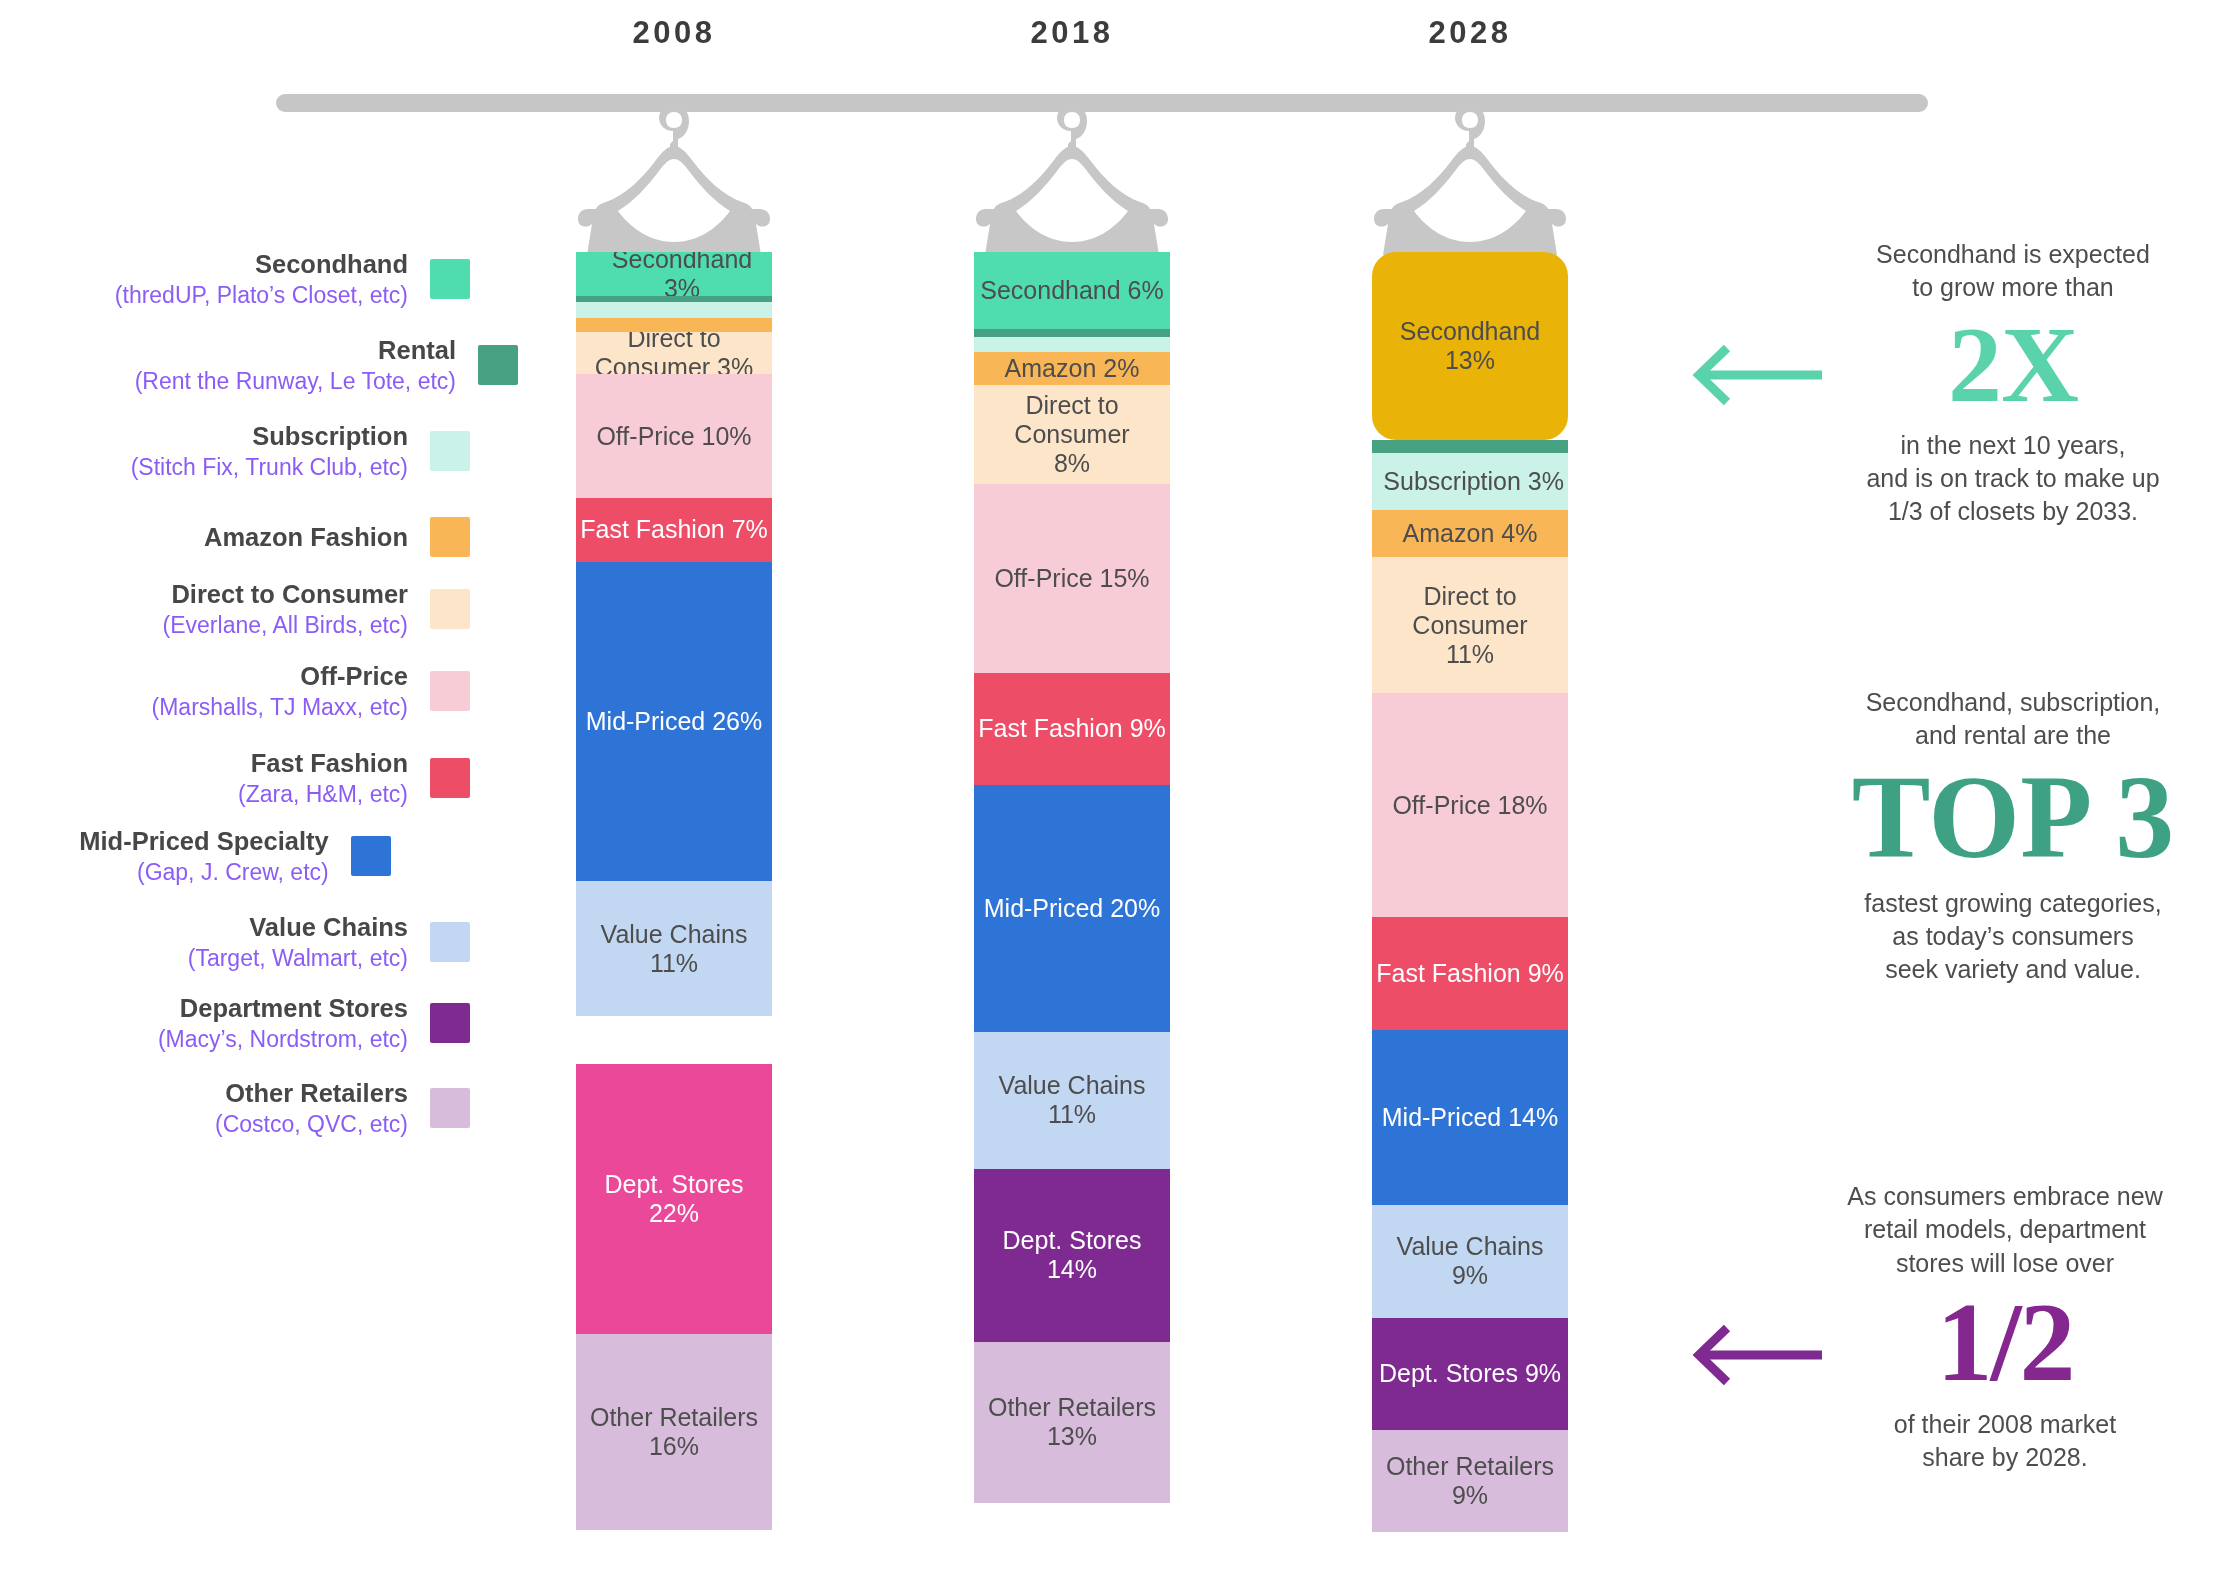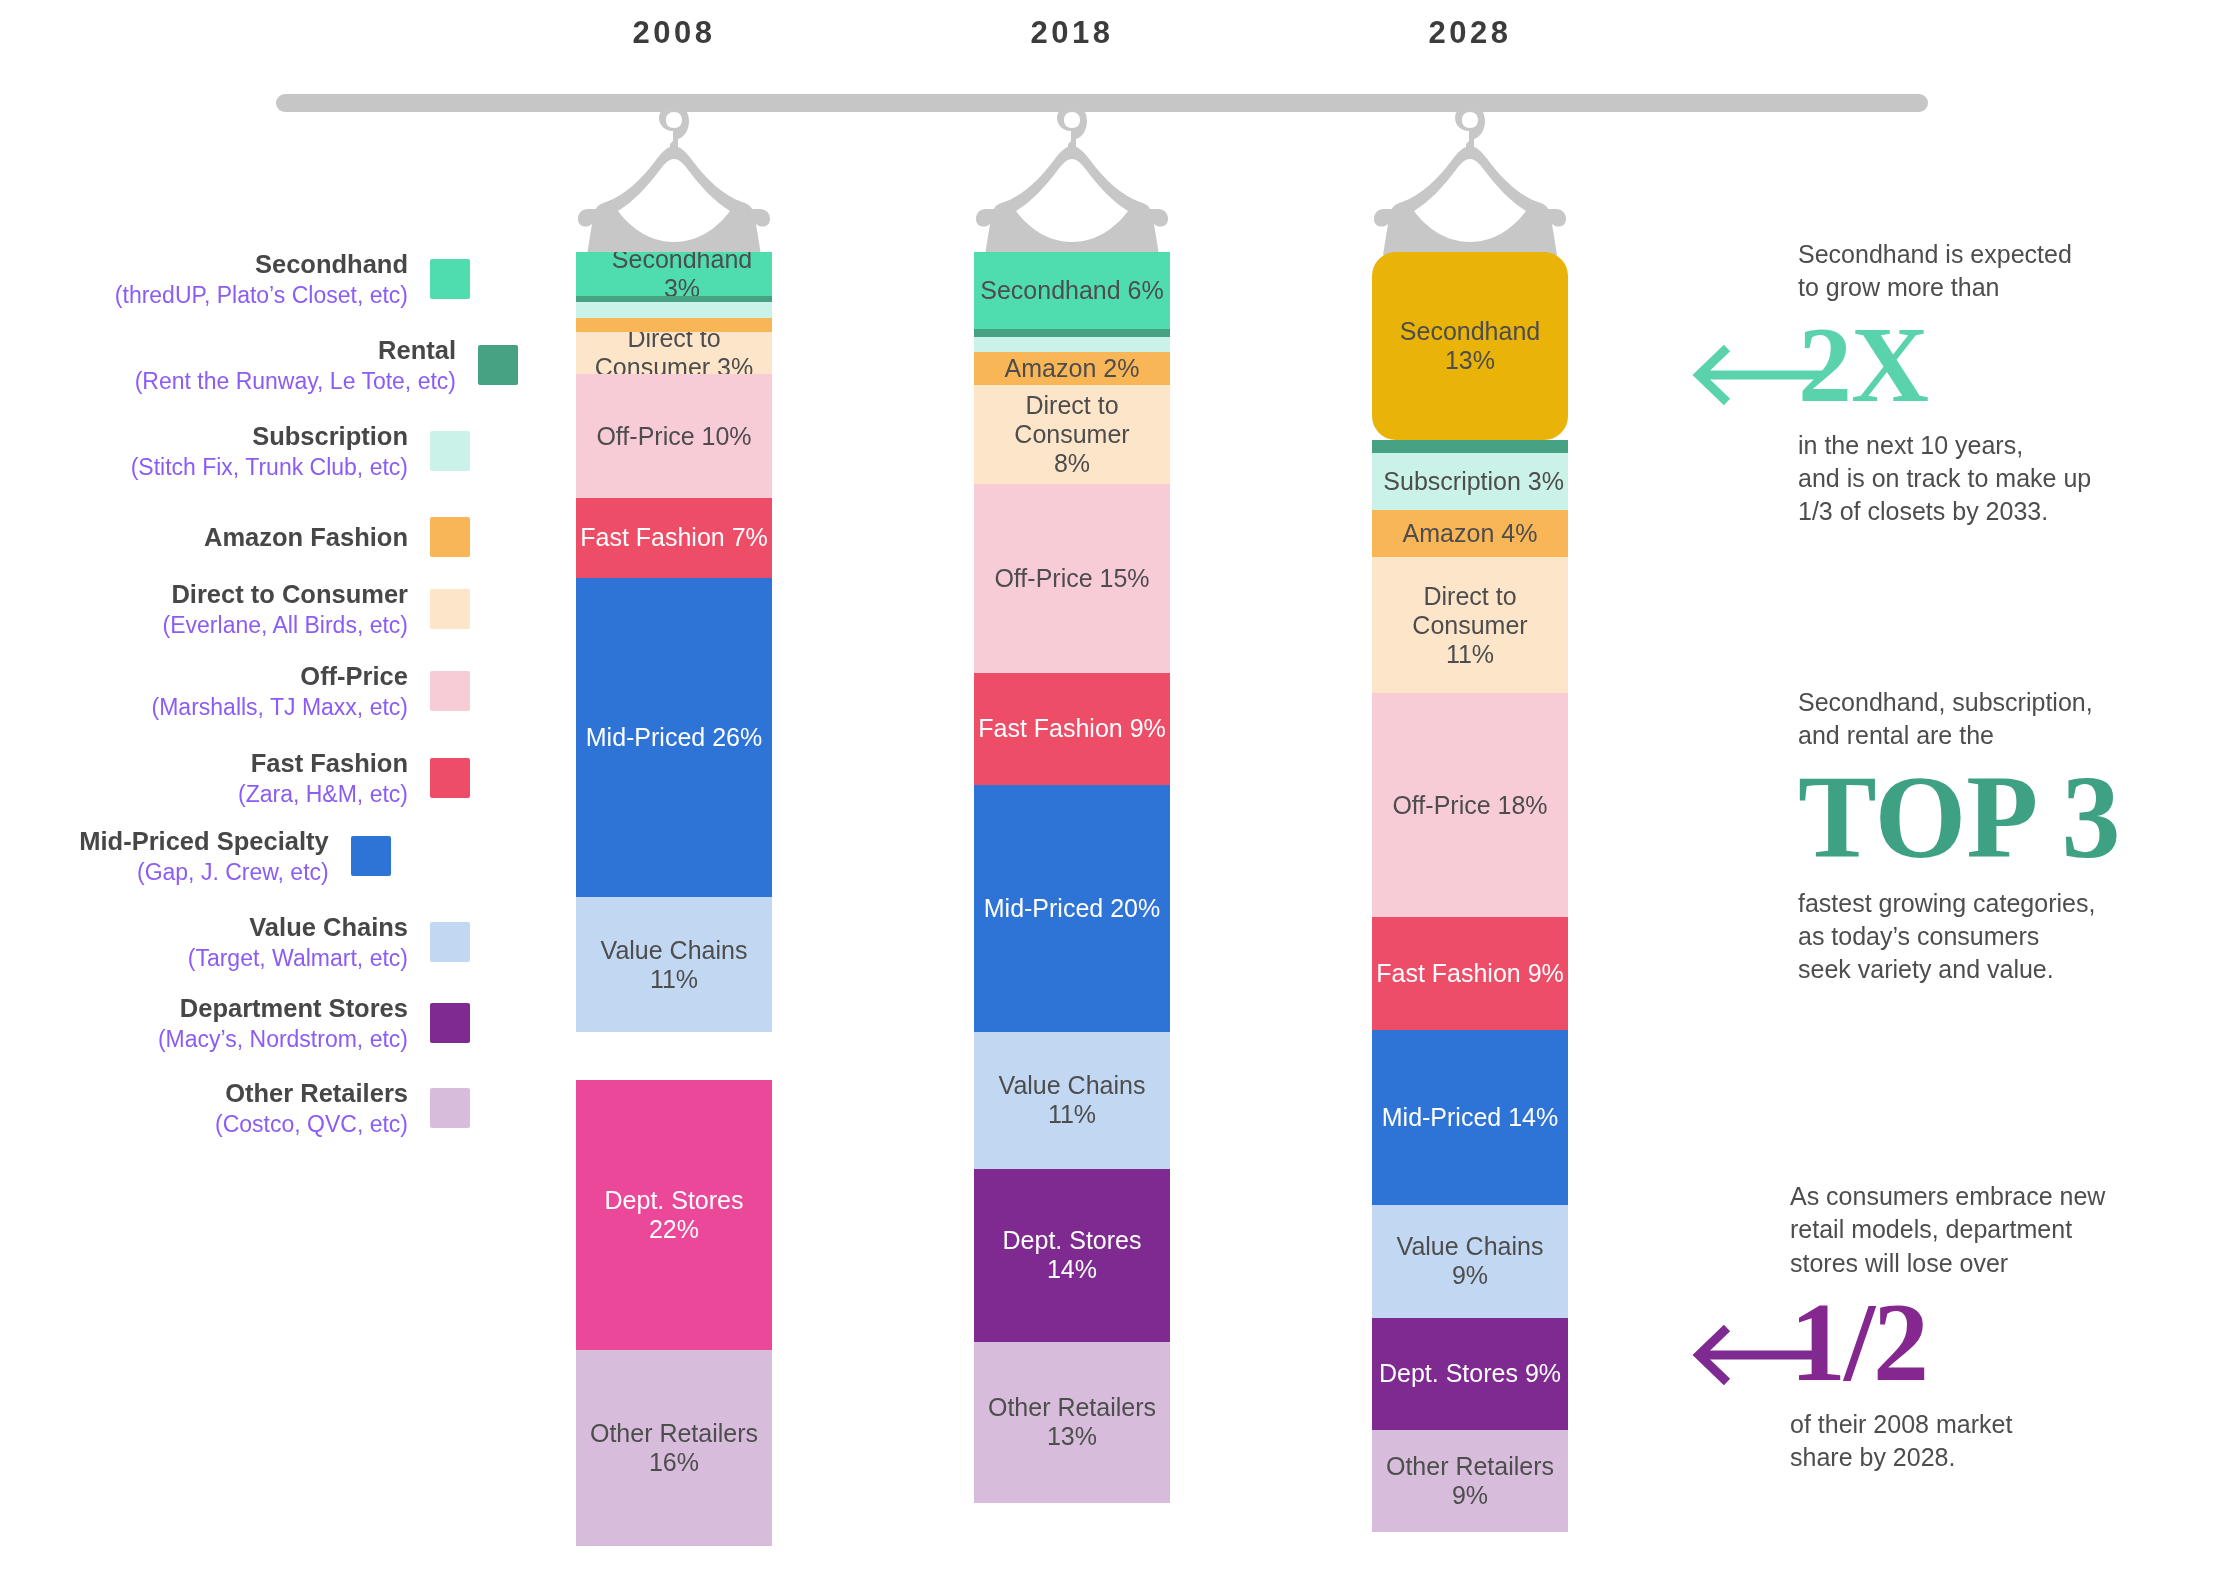--- a/index.html
+++ b/index.html
@@ -104,21 +104,21 @@
     padding: 0 4px;
     white-space: pre-line;
   }
   .dark-text  { color: #4d4d4d; }
   .light-text { color: #ffffff; }
 
   
   .anno {
     position: absolute;
     width: 430px;
-    text-align: left;
+    text-align: center;
   }
   .anno p {
     margin: 0;
     font-size: 25px;
     line-height: 1.33;
     color: #4d4d4d;
     white-space: pre-line;
   }
   .anno .big {
     display: block;
@@ -247,21 +247,21 @@
         </div>
         <div class="seg" style="height: 5.52182px; background: rgb(71, 161, 131);"></div>
         <div class="seg" style="height: 15.9519px; background: rgb(203, 242, 232);"></div>
         <div class="seg" style="height: 14.7249px; background: rgb(249, 182, 87);"></div>
         <div class="seg" style="height: 41.7205px; background: rgb(253, 229, 202);">
           <span class="seg-label dark-text">Direct to Consumer 3%</span>
         </div>
         <div class="seg" style="height: 123.934px; background: rgb(248, 204, 214);">
           <span class="seg-label dark-text">Off-Price 10%</span>
         </div>
-        <div class="seg" style="height: 80px; background: rgb(238, 77, 104);">
+        <div class="seg" style="height: 64px; background: rgb(238, 77, 104);">
           <span class="seg-label light-text">Fast Fashion 7%</span>
         </div>
         <div class="seg" style="height: 319.039px; background: rgb(46, 116, 214);">
           <span class="seg-label light-text">Mid-Priced 26%</span>
         </div>
         <div class="seg" style="height: 134.978px; background: rgb(194, 216, 242);">
           <span class="seg-label dark-text">Value Chains 11%</span>
         </div>
         <div class="seg" style="height: 269.956px; background: #ec4899; margin-top: 48px;">
           <span class="seg-label light-text">Dept. Stores 22%</span>

